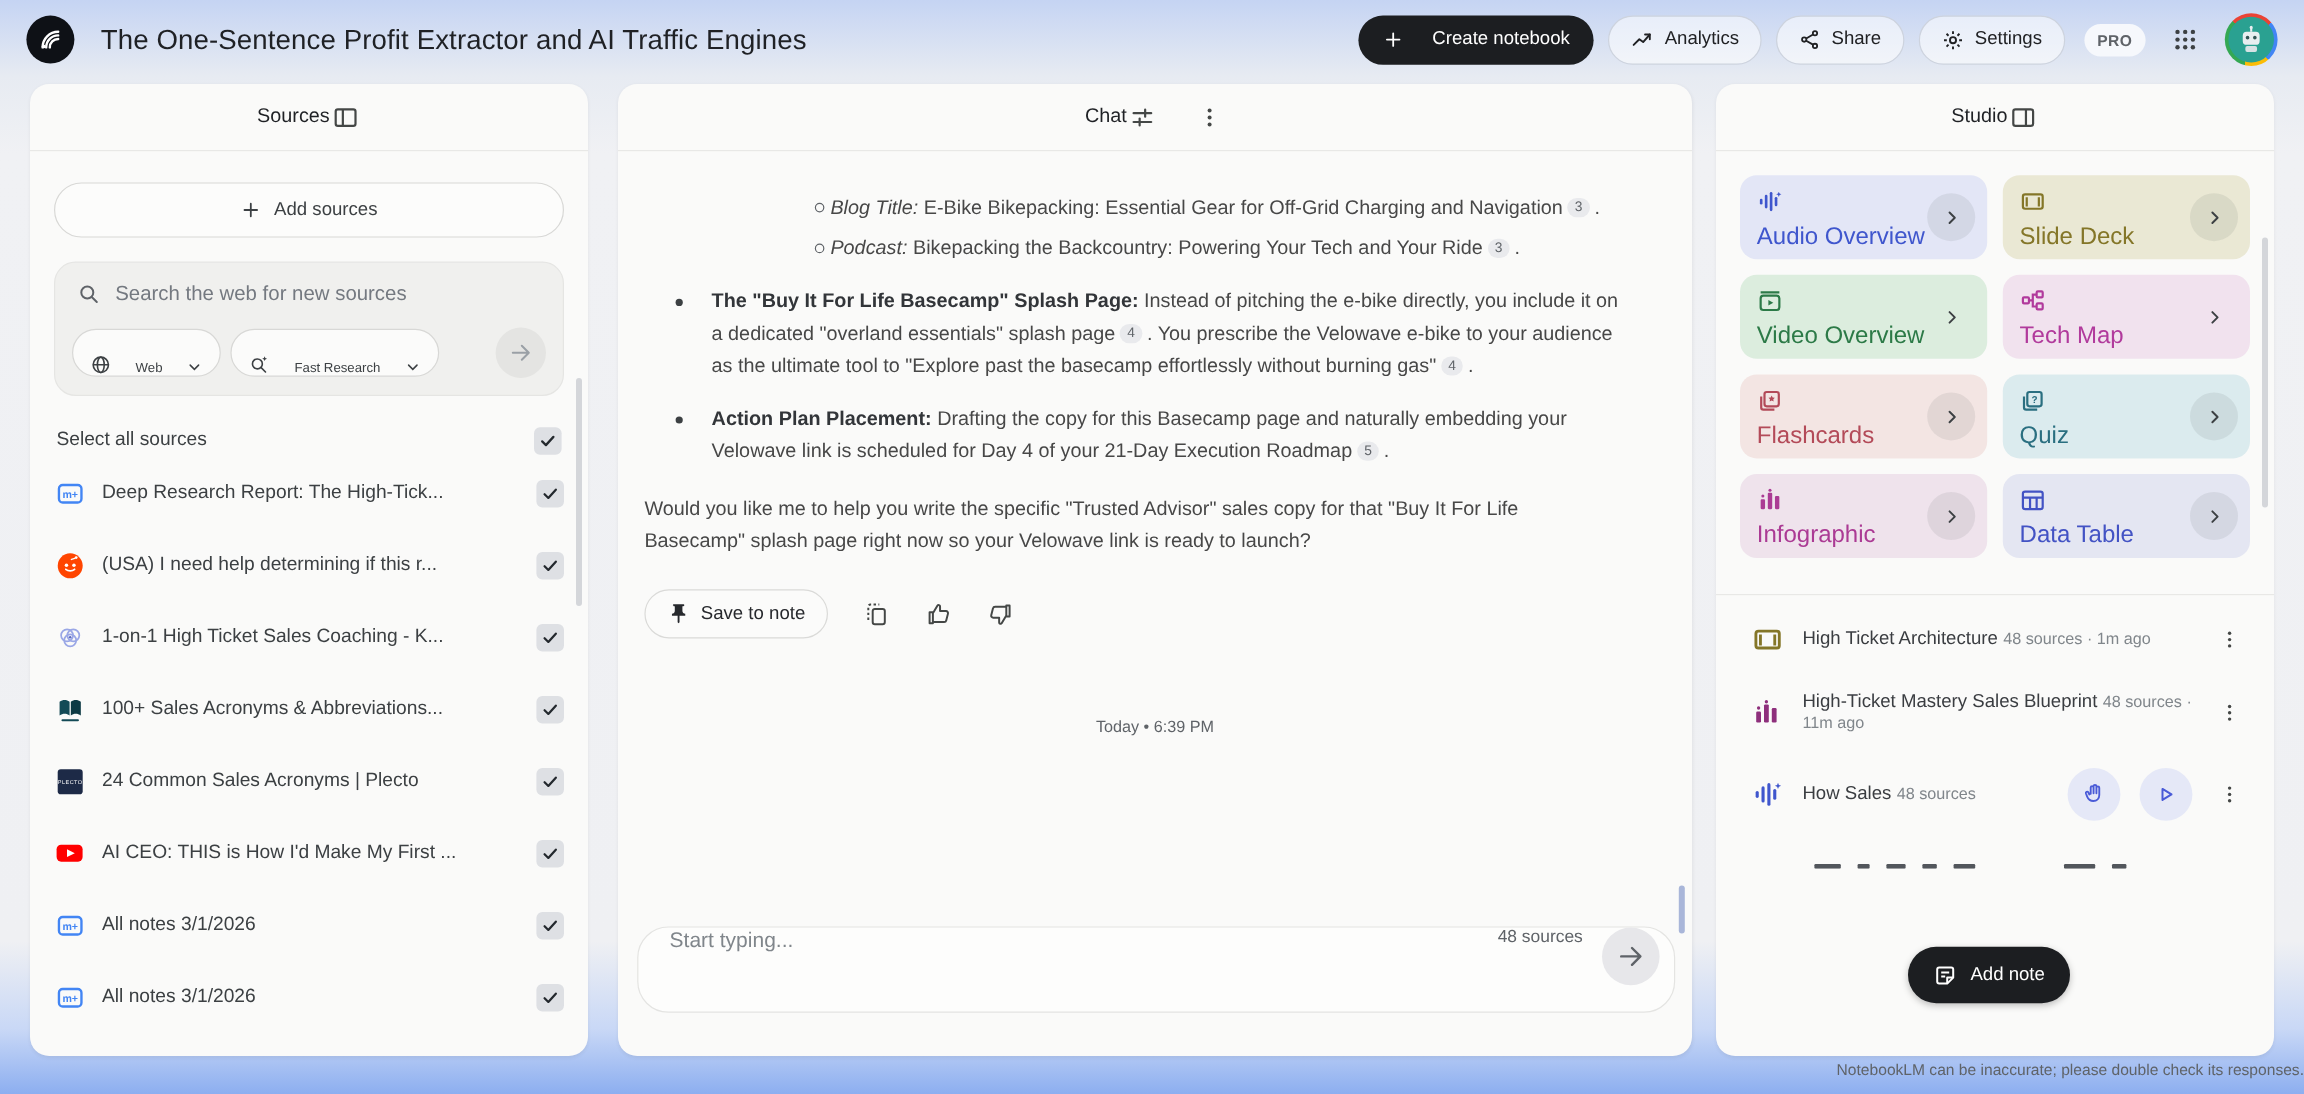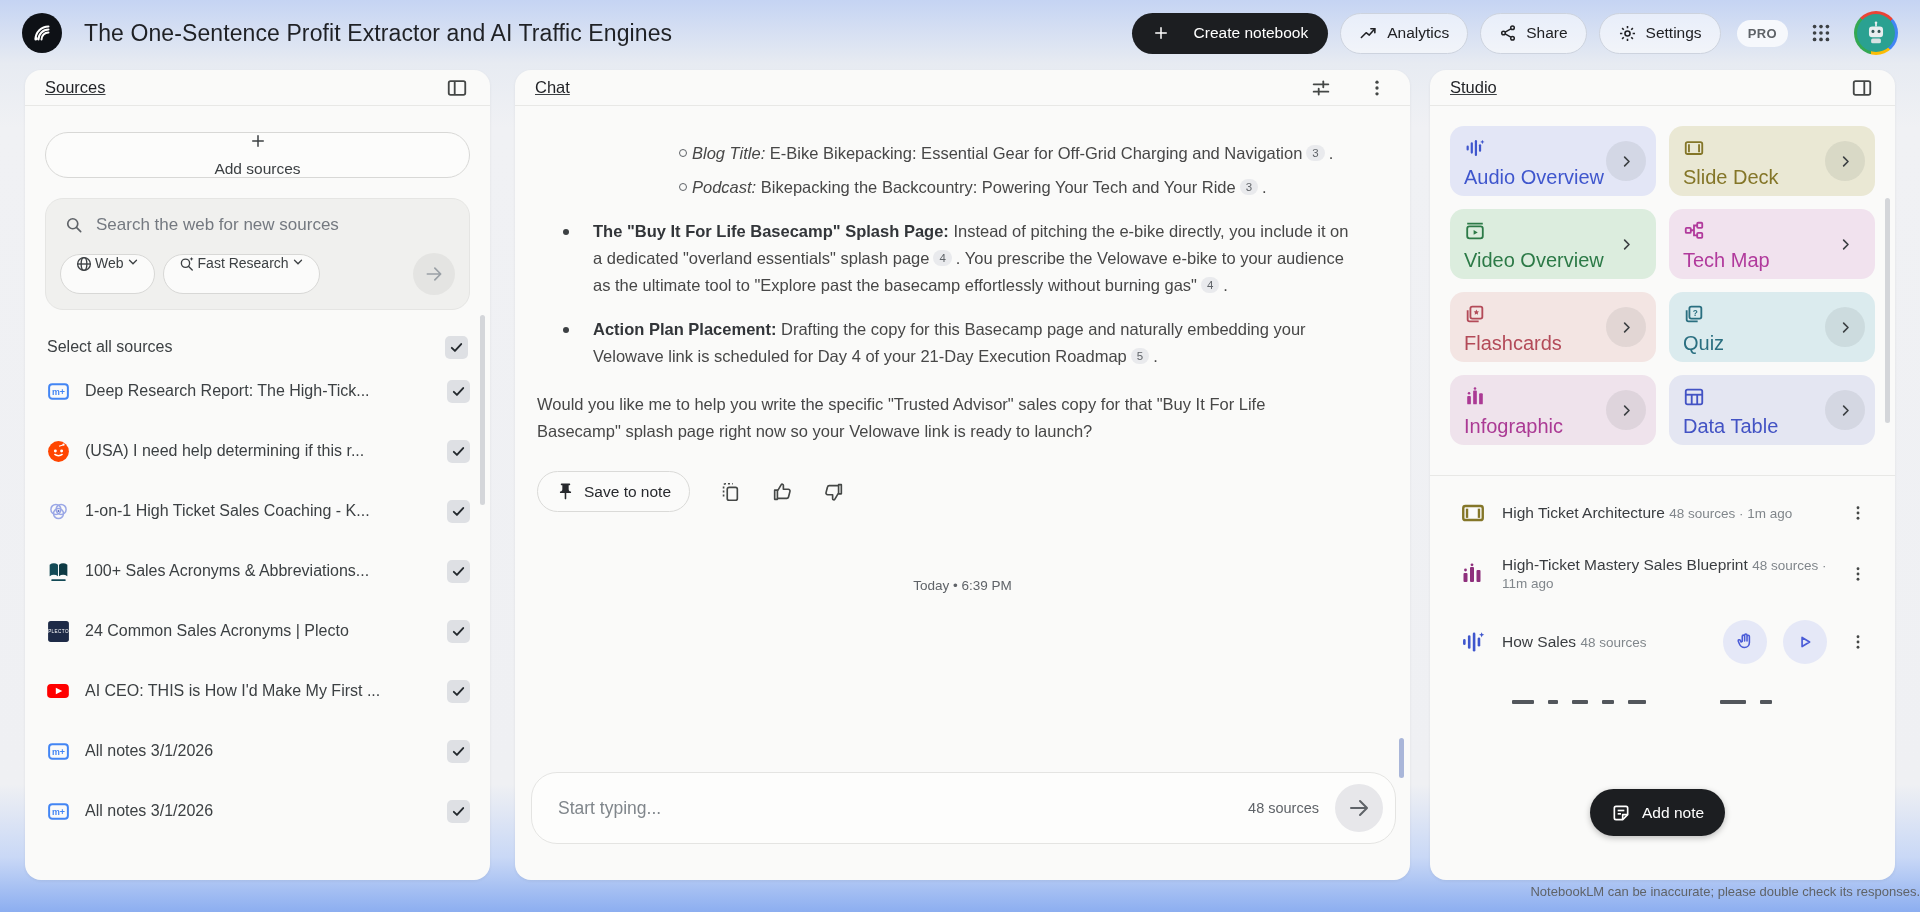--- a/index.html
+++ b/index.html
@@ -19,37 +19,37 @@
   .hdr-right { display:flex; align-items:center; gap:12px; }
   .btn-dark { height:41px; border-radius:21px; background:#1c1e21; color:#fff; display:flex; align-items:center; gap:24px; padding:0 20px; font-size:15.5px; border:none; cursor:pointer; }
   .btn-pill { height:41px; border-radius:21px; background:rgba(255,255,255,.55); border:1px solid #cdd3de; color:#202124; display:flex; align-items:center; gap:9px; padding:0 18px; font-size:15.5px; cursor:pointer; }
   .pro { height:27px; border-radius:14px; background:#f6f8fc; color:#5f6368; font-size:13px; font-weight:700; letter-spacing:.4px; display:flex; align-items:center; padding:0 11px; margin-left:4px; }
   .apps { width:42px; height:42px; display:flex; align-items:center; justify-content:center; cursor:pointer; }
   .avatar { width:44px; height:44px; border-radius:50%; background:conic-gradient(from 315deg,#ea4335 0 95deg,#4285f4 95deg 185deg,#fbbc05 185deg 240deg,#34a853 240deg 360deg); display:flex; align-items:center; justify-content:center; cursor:pointer; }
   .avatar-in { width:38px; height:38px; border-radius:50%; background:#2aa191; display:flex; align-items:center; justify-content:center; overflow:hidden; }
 
   
   .panel { position:absolute; top:70px; bottom:32px; background:#fafaf9; border-radius:16px; box-shadow:0 1px 3px rgba(60,64,67,.08); overflow:hidden; }
-  .p-hdr { height:36px; display:flex; align-items:center; justify-content:space-between; padding:0 20px; border-bottom:1px solid #e8e8e6;text-decoration:underline; }
+  .p-hdr { height:56px; display:flex; align-items:center; justify-content:center; padding:0 20px; border-bottom:1px solid #e8e8e6; }
   .p-title { font-size:16.5px; color:#1f2125; }
   .collapse { width:26px; height:26px; display:flex; align-items:center; justify-content:center; cursor:pointer; color:#444746; }
 
   .sources { left:25px; width:465px; }
   .chat    { left:515px; width:895px; }
   .studio  { left:1430px; width:465px; }
 
   
   .s-body { padding:26px 20px 0 20px; position:relative; }
-  .add-btn { width:100%; height:46px; border-radius:23px; border:1px solid #d8d8d6; background:#fcfcfb; display:flex; align-items:center; justify-content:center; gap:10px; font-size:15.5px; color:#3c4043; cursor:pointer;flex-direction:column; }
+  .add-btn { width:100%; height:46px; border-radius:23px; border:1px solid #d8d8d6; background:#fcfcfb; display:flex; align-items:center; justify-content:center; gap:10px; font-size:15.5px; color:#3c4043; cursor:pointer; }
   .search-card { margin-top:20px; border-radius:18px; background:#f0f0ee; border:1px solid #e5e5e3; padding:16px 14px 14px 14px; }
   .search-row { display:flex; align-items:center; gap:12px; padding:0 4px; }
   .search-row input { border:none; outline:none; background:transparent; font-size:17px; color:#3c4043; flex:1; font-family:inherit; }
   .search-row input::placeholder { color:#747980; }
   .filter-row { display:flex; align-items:center; margin-top:18px; gap:8px; }
-  .f-pill { height:40px; border-radius:20px; border:1px solid #d8d8d6; background:#fbfbfa; display:flex; align-items:flex-start; gap:2px; padding:0 14px; font-size:14px; color:#3c4043; cursor:pointer; }
+  .f-pill { height:40px; border-radius:20px; border:1px solid #d8d8d6; background:#fbfbfa; display:flex; align-items:flex-end; gap:20px; padding:0 14px; font-size:11px; color:#3c4043; cursor:pointer; }
   .send-circle { width:42px; height:42px; border-radius:50%; background:#e4e4e2; display:flex; align-items:center; justify-content:center; margin-left:auto; color:#9aa0a6; cursor:pointer; }
   .selall { margin-top:18px; height:38px; display:flex; align-items:center; justify-content:space-between; padding:0 2px; font-size:16px; color:#3c4043; }
   .cbox { width:23px; height:23px; border-radius:5px; background:#dee0e4; display:flex; align-items:center; justify-content:center; cursor:pointer; flex:0 0 auto; }
   .srow { height:50px; margin-bottom:10px; display:flex; align-items:center; gap:14px; cursor:pointer; }
   .sicon { width:26px; height:26px; flex:0 0 auto; display:flex; align-items:center; justify-content:center; }
   .stitle { flex:1; font-size:16px; color:#3c4043; white-space:nowrap; overflow:hidden; text-overflow:ellipsis; }
   .srow:first-of-type { margin-top:14px; }
   .scroll { position:absolute; width:5px; border-radius:3px; background:#d4d6da; }
   .scroll.src { right:5px; top:245px; height:190px; }
   .scroll.cht { right:6px; top:668px; height:40px; background:#a9b6d9; }
@@ -63,21 +63,21 @@
   .main-item .dot { position:absolute; left:26px; top:11px; width:6px; height:6px; background:#3c4043; border-radius:50%; }
   .closing { margin-top:21px; }
   .msg i { font-style:italic; }
   .msg b { font-weight:700; color:#323539; }
   .cite { display:inline-block; background:#e9eaed; color:#5f6368; font-size:11.5px; line-height:16px; padding:0 6px; border-radius:8px; margin:0 4px; transform:translateY(-2px); cursor:pointer; }
   .cite:empty { display:none; }
   .act-row { display:flex; align-items:center; gap:28px; margin:26px 0 0 22px; }
   .savenote { height:41px; border-radius:21px; border:1px solid #dadad8; background:#fbfbfa; display:flex; align-items:center; gap:9px; padding:0 18px; font-size:15.5px; color:#27292d; cursor:pointer; }
   .aicon { width:24px; height:24px; color:#444746; cursor:pointer; display:flex; align-items:center; justify-content:center; }
   .tstamp { text-align:center; margin-top:66px; font-size:13.5px; color:#5f6368; }
-  .inputbar { position:absolute; left:16px; right:14px; bottom:36px; height:72px; border-radius:26px; background:#fdfdfc; border:1px solid #e4e4e2; display:flex; align-items:center; padding:0 12px 0 26px; }
+  .inputbar { position:absolute; left:16px; right:14px; bottom:36px; height:72px; border-radius:26px; background:#fdfdfc; border:1px solid #e4e4e2; display:flex; align-items:flex-start; padding:0 12px 0 26px; }
   .inputbar input { flex:1; border:none; outline:none; background:transparent; font-size:17.5px; color:#3c4043; font-family:inherit; }
   .inputbar input::placeholder { color:#80868b; }
   .srcount { font-size:14.5px; color:#5f6368; margin-right:16px; white-space:nowrap; }
   .send-lg { width:48px; height:48px; border-radius:50%; background:#e7e7ea; color:#5f6368; display:flex; align-items:center; justify-content:center; cursor:pointer; }
 
   
   .st-body { padding:20px 20px 0 20px; position:relative; height:calc(100% - 52px); }
   .tiles { display:grid; grid-template-columns:1fr 1fr; gap:13px; }
   .tile { position:relative; height:70px; border-radius:14px; padding:11px 14px; cursor:pointer; }
   .ticon { display:block; height:22px; }

